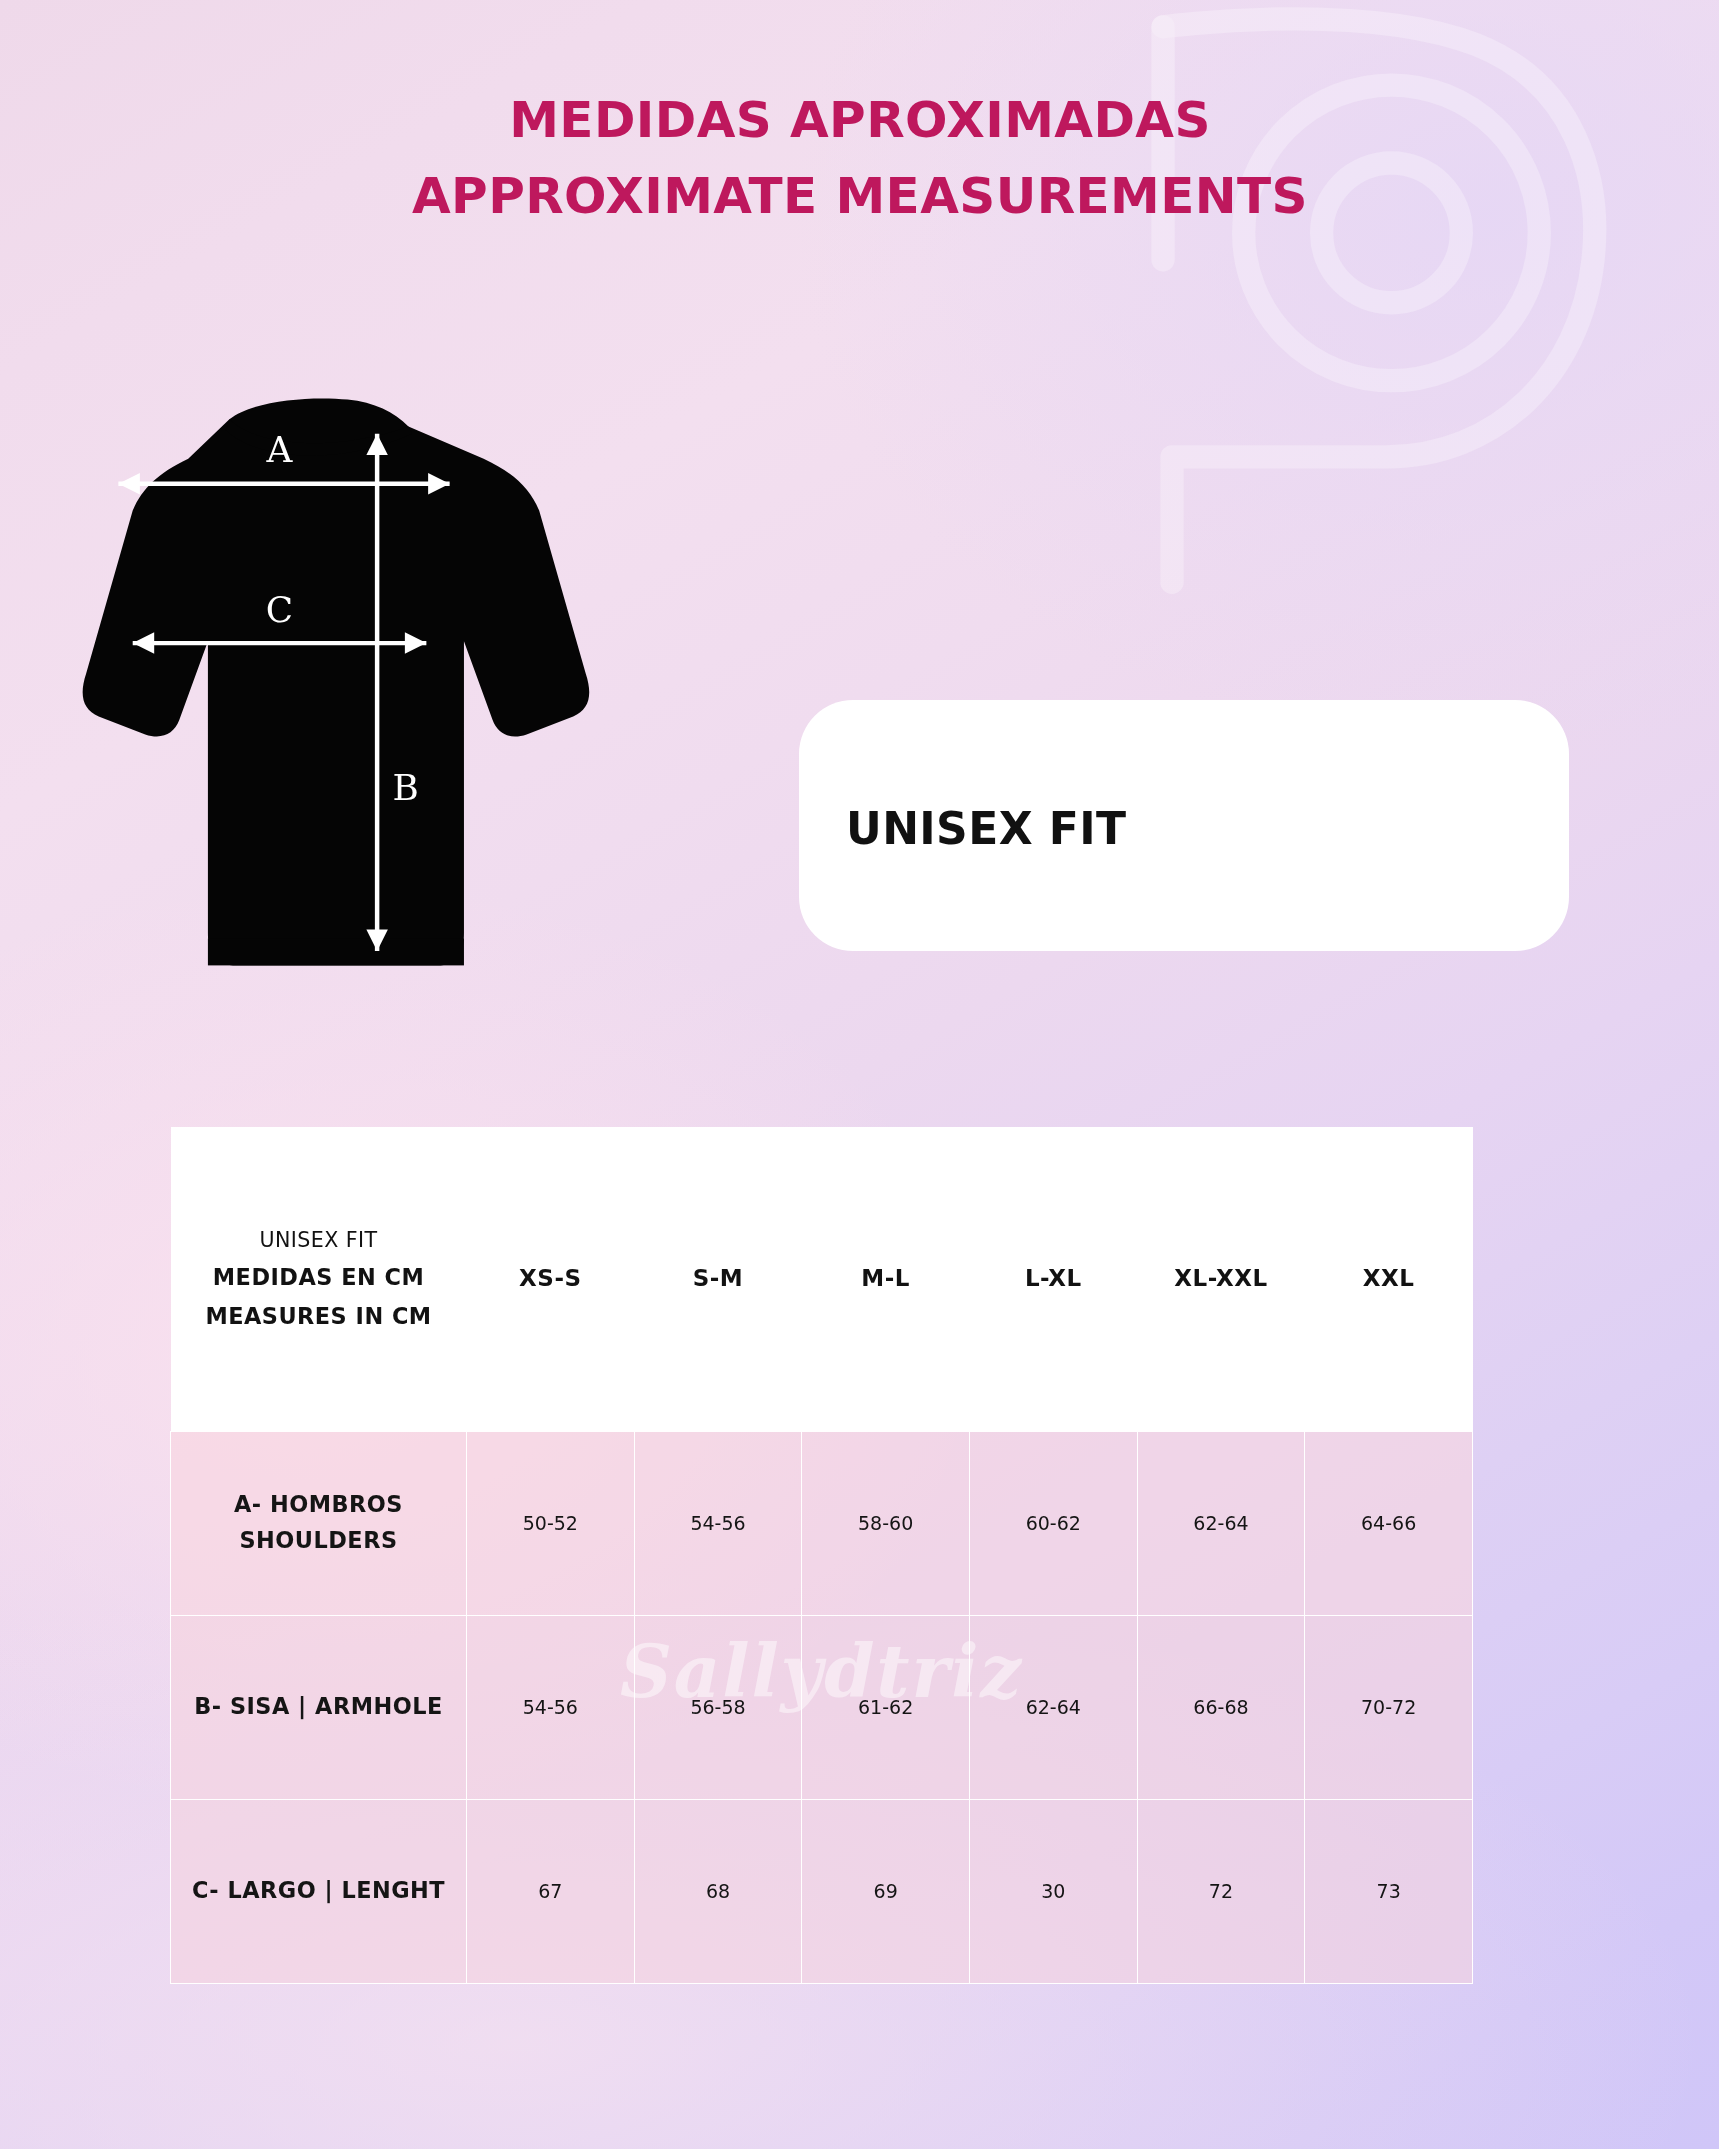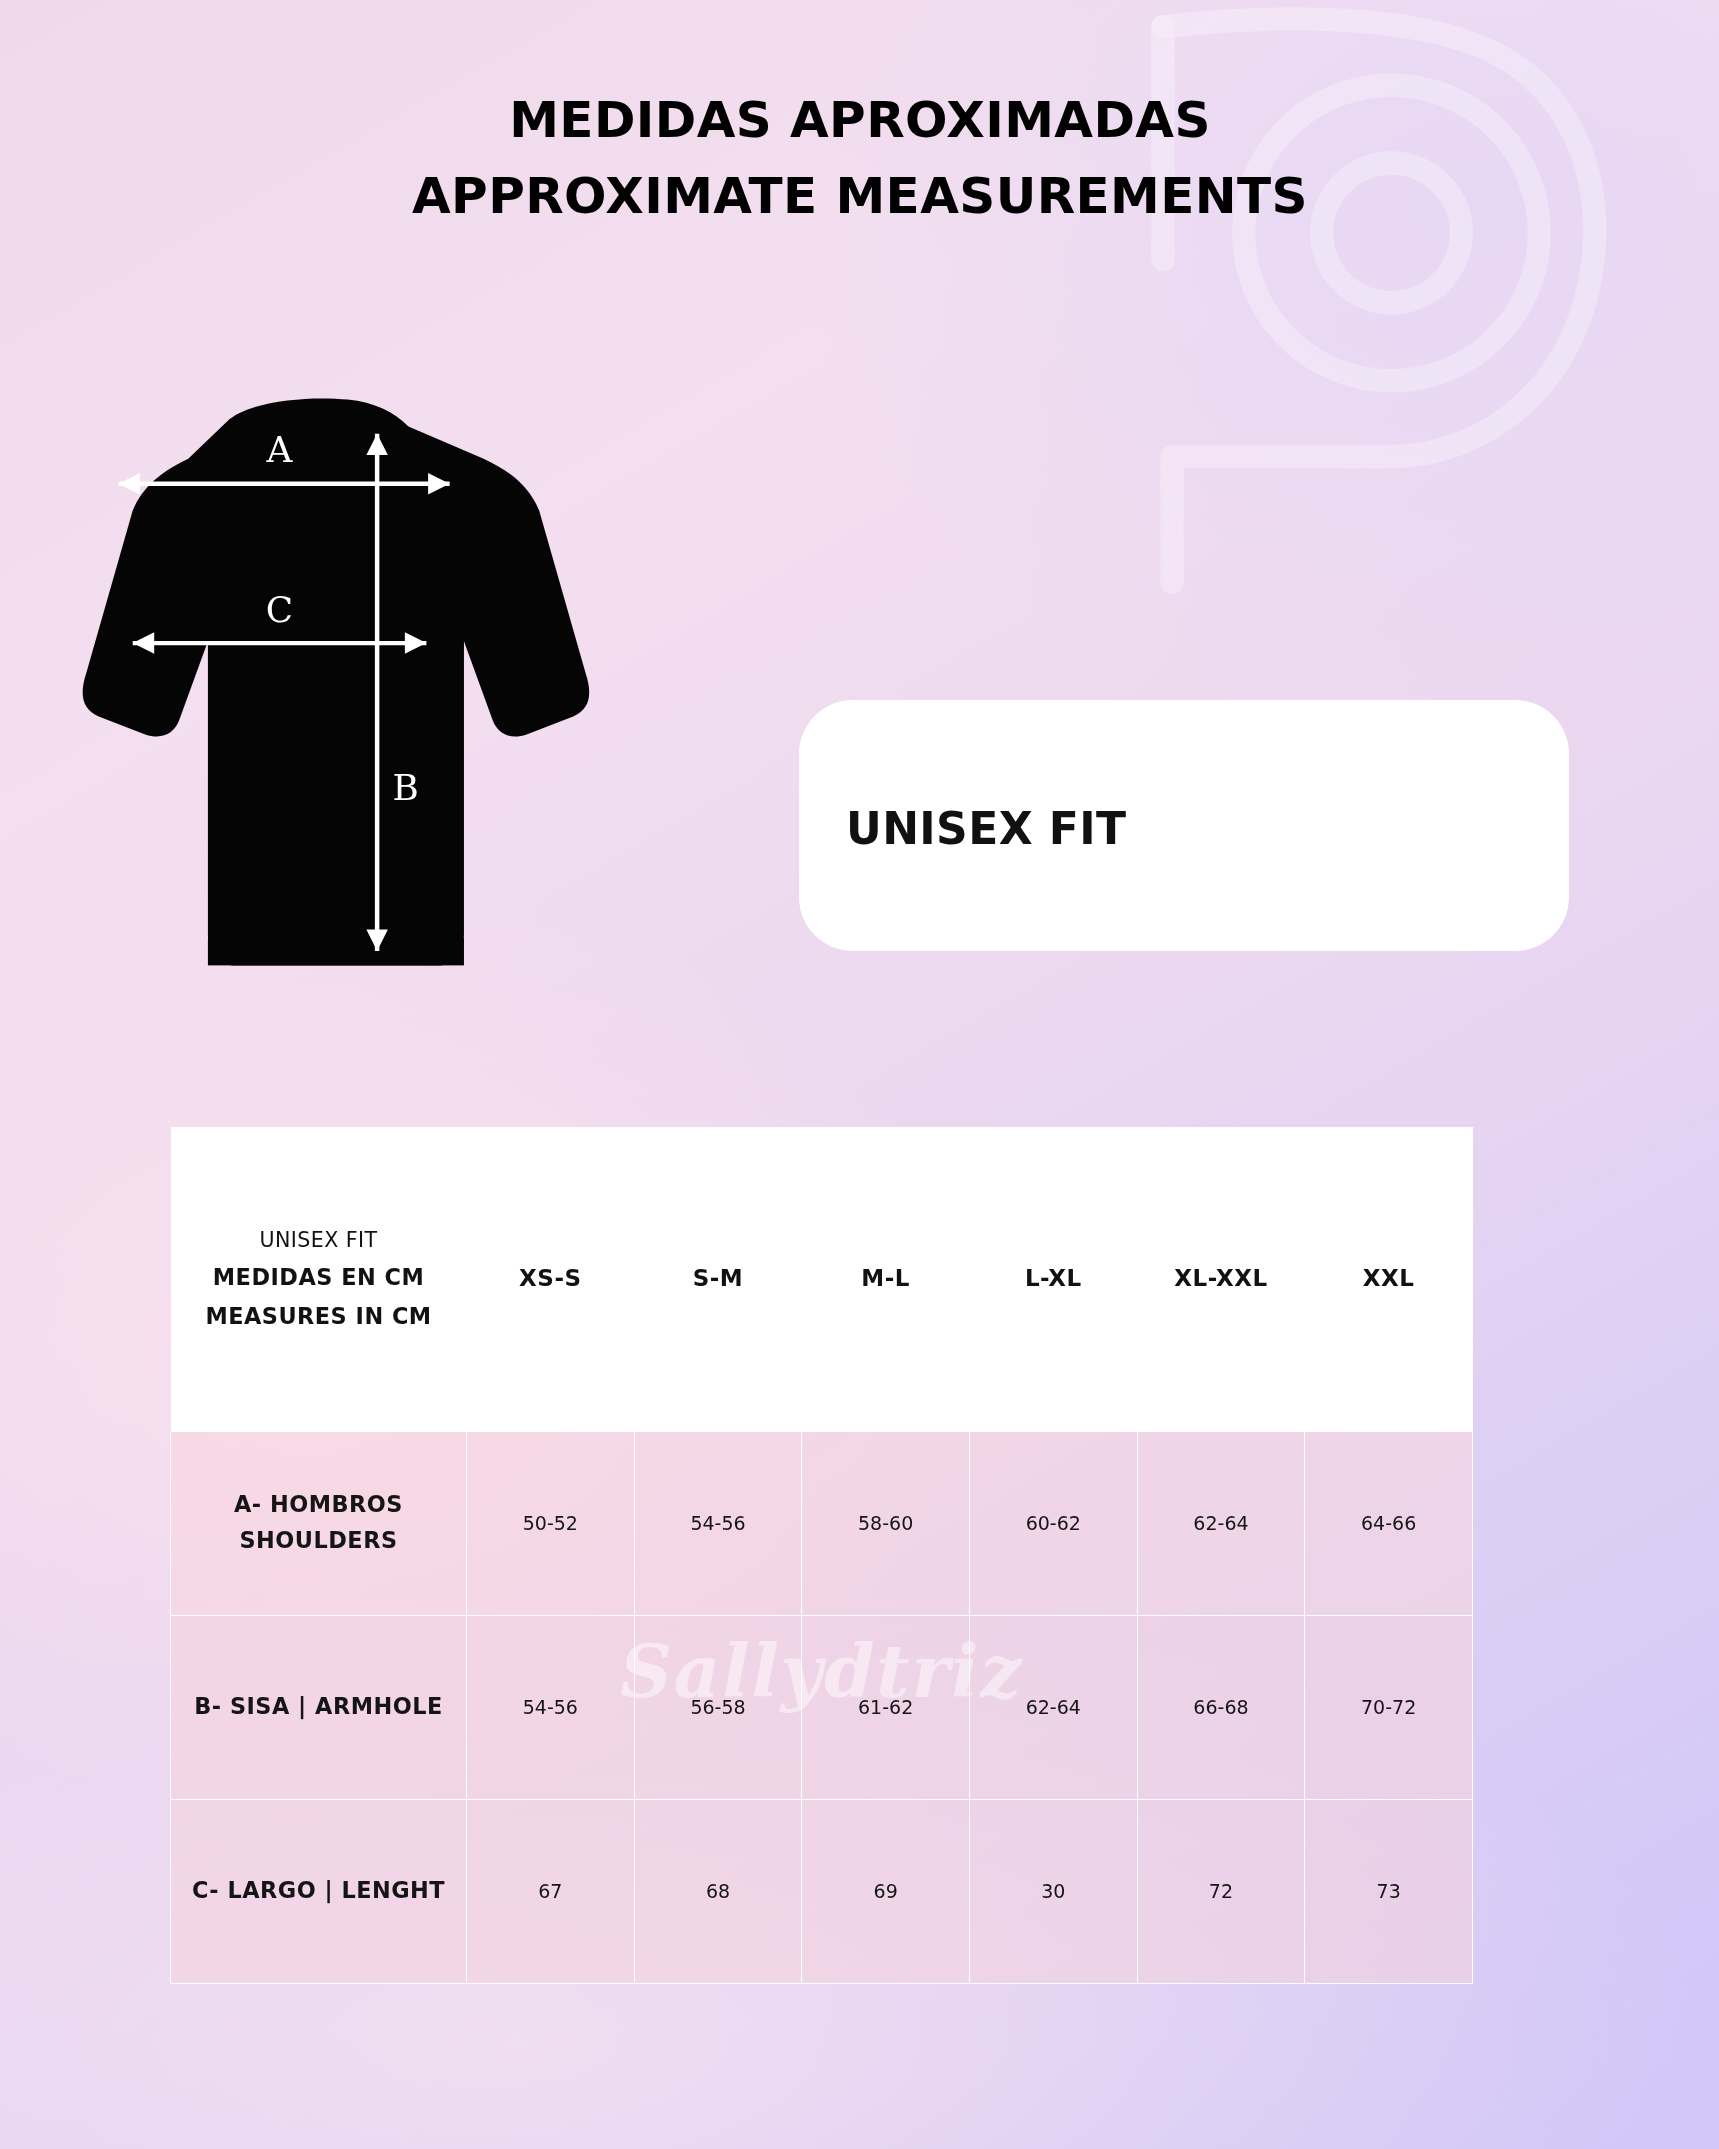--- a/index.html
+++ b/index.html
@@ -69,21 +69,21 @@
     left: 0;
     width: 1720px;
     text-align: center;
     z-index: 5;
   }
   .title-line {
     font-family: "DejaVu Sans", sans-serif;
     font-weight: bold;
     font-size: 50px;
     letter-spacing: 0.4px;
-    color: #000000;
+    color: #be185d;
     line-height: 1.52;
   }
 
   
   .garment {
     position: absolute;
     left: 79px;
     top: 394px;
     width: 564px;
     height: 654px;

